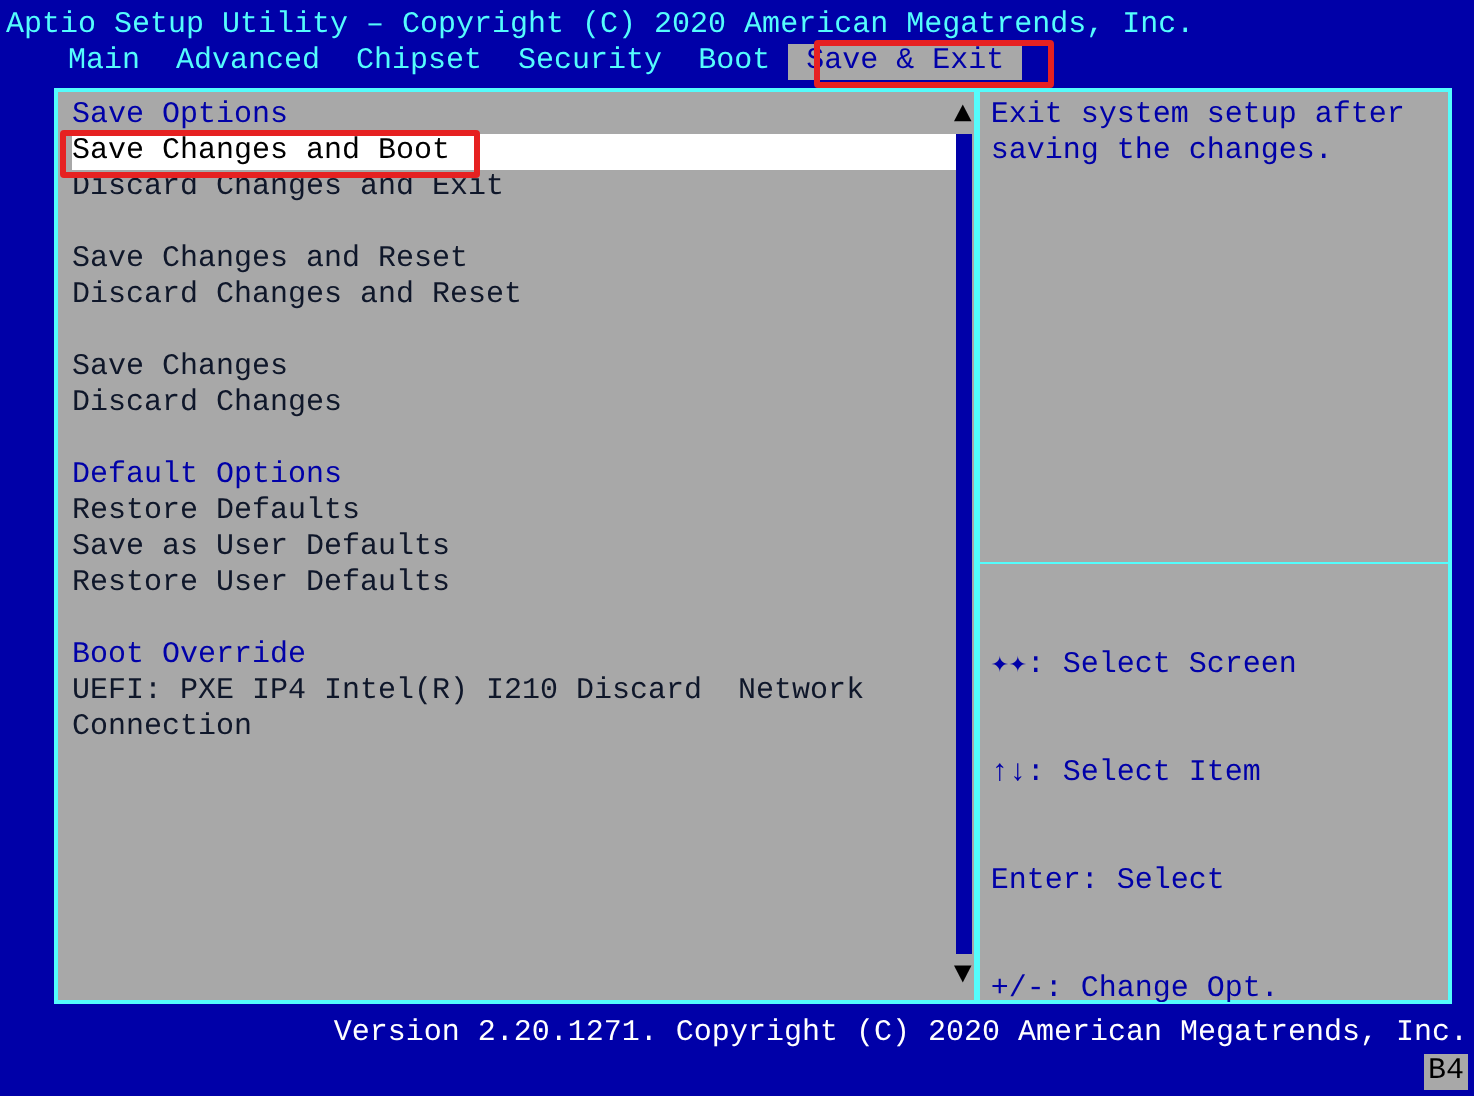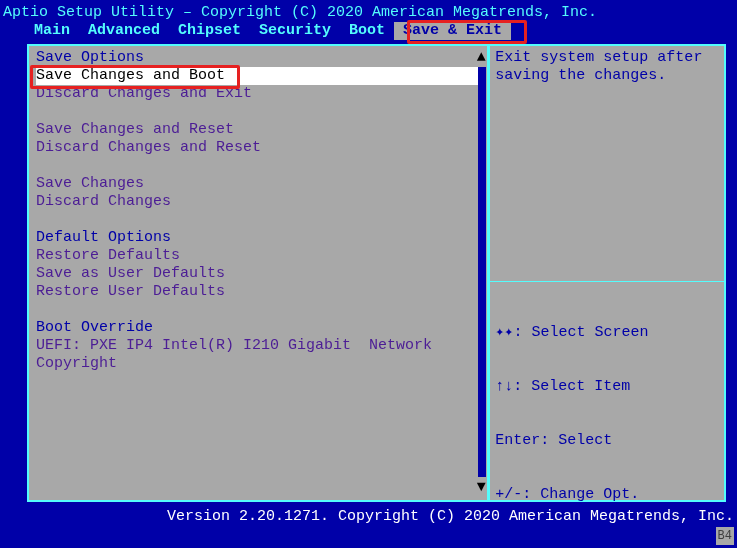--- a/index.html
+++ b/index.html
@@ -24,21 +24,20 @@
   .tabs {
     display: flex;
     gap: 0;
     padding: 0 0 0 22px;
     color: #54fcfc;
     white-space: pre;
   }
   .tab {
     padding: 0 9px;
     color: #54fcfc;
-    font-weight: bold;
   }
   .tab.active {
     background: #a8a8a8;
     color: #0000a8;
   }
   .tab-highlight {
     position: absolute;
     border: 3px solid #e62121;
     pointer-events: none;
     border-radius: 2px;
@@ -59,21 +58,21 @@
     overflow: hidden;
   }
   .panel.left { flex: 1 1 66%; border-right: none; }
   .panel.right { flex: 1 1 34%; }
   .panel-inner { padding: 0 2px; }
   .section-header {
     color: #0000a8;
     white-space: pre;
   }
   .item {
-    color: #4c1d95;
+    color: #0f172a;
     white-space: pre;
     cursor: default;
   }
   .item.selected {
     background: #ffffff;
     color: #000000;
   }
   .blank { height: 18px; }
   .item-highlight {
     position: absolute;
@@ -103,23 +102,23 @@
   .footer {
     color: #ffffff;
     text-align: right;
     white-space: pre;
     padding-top: 6px;
   }
   .b4 {
     position: absolute;
     right: 3px; bottom: 3px;
     background: #a8a8a8;
-    color: #404040;
+    color: #000000;
     padding: 0 2px;
-    font-size: 12px;
+    font-size: 15px;
   }
 </style>
 </head>
 <body>
 
 <div class="screen">
 
   <div class="titlebar">Aptio Setup Utility – Copyright (C) 2020 American Megatrends, Inc.</div>
 
   <div class="tabs">
@@ -145,21 +144,21 @@
         <div class="blank"></div>
         <div class="item">Save Changes</div>
         <div class="item">Discard Changes</div>
         <div class="blank"></div>
         <div class="section-header">Default Options</div>
         <div class="item">Restore Defaults</div>
         <div class="item">Save as User Defaults</div>
         <div class="item">Restore User Defaults</div>
         <div class="blank"></div>
         <div class="section-header">Boot Override</div>
-        <div class="item" style="white-space:pre-wrap; max-width:430px;">UEFI: PXE IP4 Intel(R) I210 Gigabit  Network Copyright</div>
+        <div class="item" style="white-space:pre-wrap; max-width:430px;">UEFI: PXE IP4 Intel(R) I210 Discard  Network Connection</div>
       </div>
 
       <div class="item-highlight" style="left:2px; top:20px; width:210px; height:24px;"></div>
 
       <span class="scroll-mark" style="top:4px; right:2px;">▲</span>
       <div class="scroll-bar" style="top:22px; height:410px; right:2px;"></div>
       <span class="scroll-mark" style="bottom:4px; right:2px;">▼</span>
     </div>
 
     <div class="panel right">

